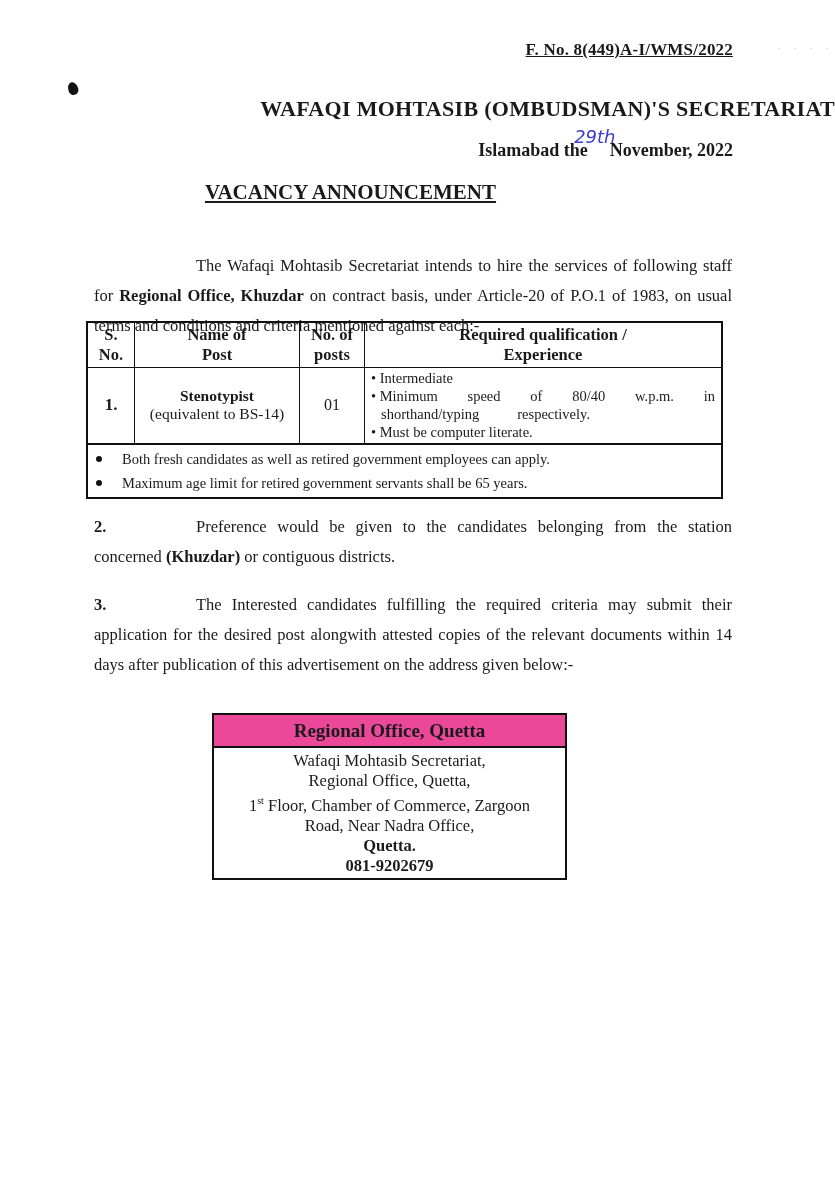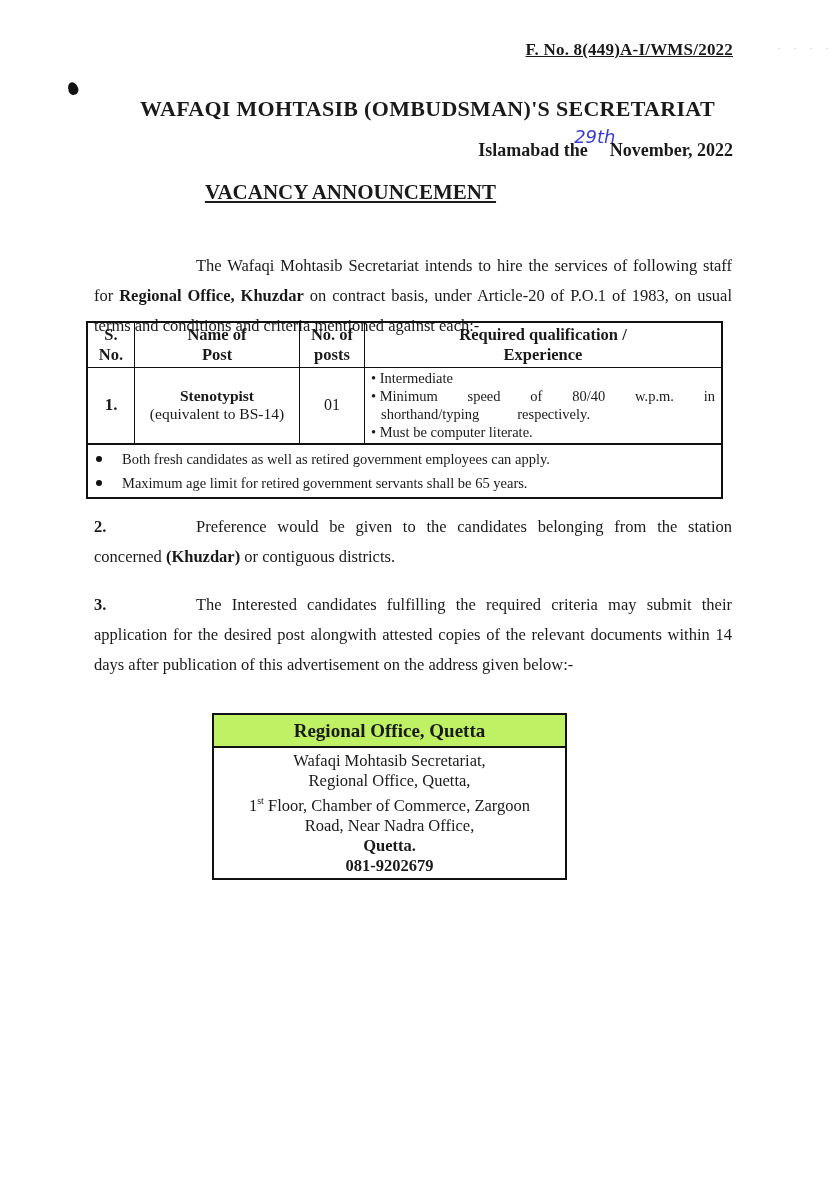--- a/index.html
+++ b/index.html
@@ -7,21 +7,21 @@
     width:835px; height:1200px; background:#ffffff; position:relative; overflow:hidden;
     font-family:"Liberation Serif", "DejaVu Serif", serif; color:#1a1a1a;
   }
   .abs { position:absolute; }
   .ref {
     top:40px; right:102px; font-weight:bold; font-size:17px; text-decoration:underline;
     letter-spacing:0.2px;
   }
   .scan-dots { top:42px; left:778px; font-size:8px; color:#999; letter-spacing:6px; }
   .punch { top:82px; left:68px; width:10px; height:13px; background:#111; border-radius:50% 50% 50% 50% / 60% 60% 40% 40%; transform:rotate(-20deg); }
-  .org-title { top:96px; left:0; width:835px; text-align:center; font-weight:bold; font-size:22px; letter-spacing:0.3px; padding-left:20px; box-sizing:border-box;}
+  .org-title { top:96px; left:0; width:835px; text-align:right; font-weight:bold; font-size:22px; letter-spacing:0.3px; padding-left:20px; box-sizing:border-box;}
   .date-line { top:140px; right:102px; font-weight:bold; font-size:18px; }
   .date-line .hand { position:absolute; left:96px; top:-14px; color:#3b3bd0; font-family:"DejaVu Sans", sans-serif; font-size:18px; font-weight:normal; font-style:italic; }
   .date-line .gap { display:inline-block; width:22px; }
   .vac-title { top:180px; left:0; width:689px; text-align:center; font-weight:bold; font-size:21px; text-decoration:underline; padding-left:12px; box-sizing:border-box;}
   .para { left:94px; width:638px; font-size:16.5px; line-height:30px; text-align:justify; }
   .intro { top:219px;margin-top:32px; }
   .intro .indent { display:inline-block; width:102px; }
   .b { font-weight:bold; }
   table.vac {
     position:absolute; top:321px; left:86px; width:637px; border-collapse:collapse;
@@ -38,21 +38,21 @@
   .qline.indent2 { padding-left:10px; }
   .notes td { font-size:14.5px; line-height:24px; padding:2px 10px 2px 8px; }
   .note-item { display:flex; align-items:center; }
   .note-item .dot { width:6px; height:6px; background:#111; border-radius:50%; margin-right:20px; }
   .p2 { top:512px; }
   .p3 { top:590px; }
   .num-lbl { font-weight:bold; display:inline-block; width:102px; }
   .addr {
     position:absolute; top:713px; left:212px; width:351px; border:2px solid #111; text-align:center;
   }
-  .addr .head { background:#bef264; border-bottom:2px solid #111; font-weight:bold; font-size:19px; padding:5px 0 4px; }
+  .addr .head { background:#ec4899; border-bottom:2px solid #111; font-weight:bold; font-size:19px; padding:5px 0 4px; }
   .addr .body { font-size:16.5px; line-height:20px; padding:3px 0 2px; }
   .addr sup { font-size:10px; }
 </style>
 </head>
 <body>
 
 <div class="abs scan-dots">. . . .</div>
 <div class="abs punch"></div>
 
 <div class="abs ref">F. No. 8(449)A-I/WMS/2022</div>

